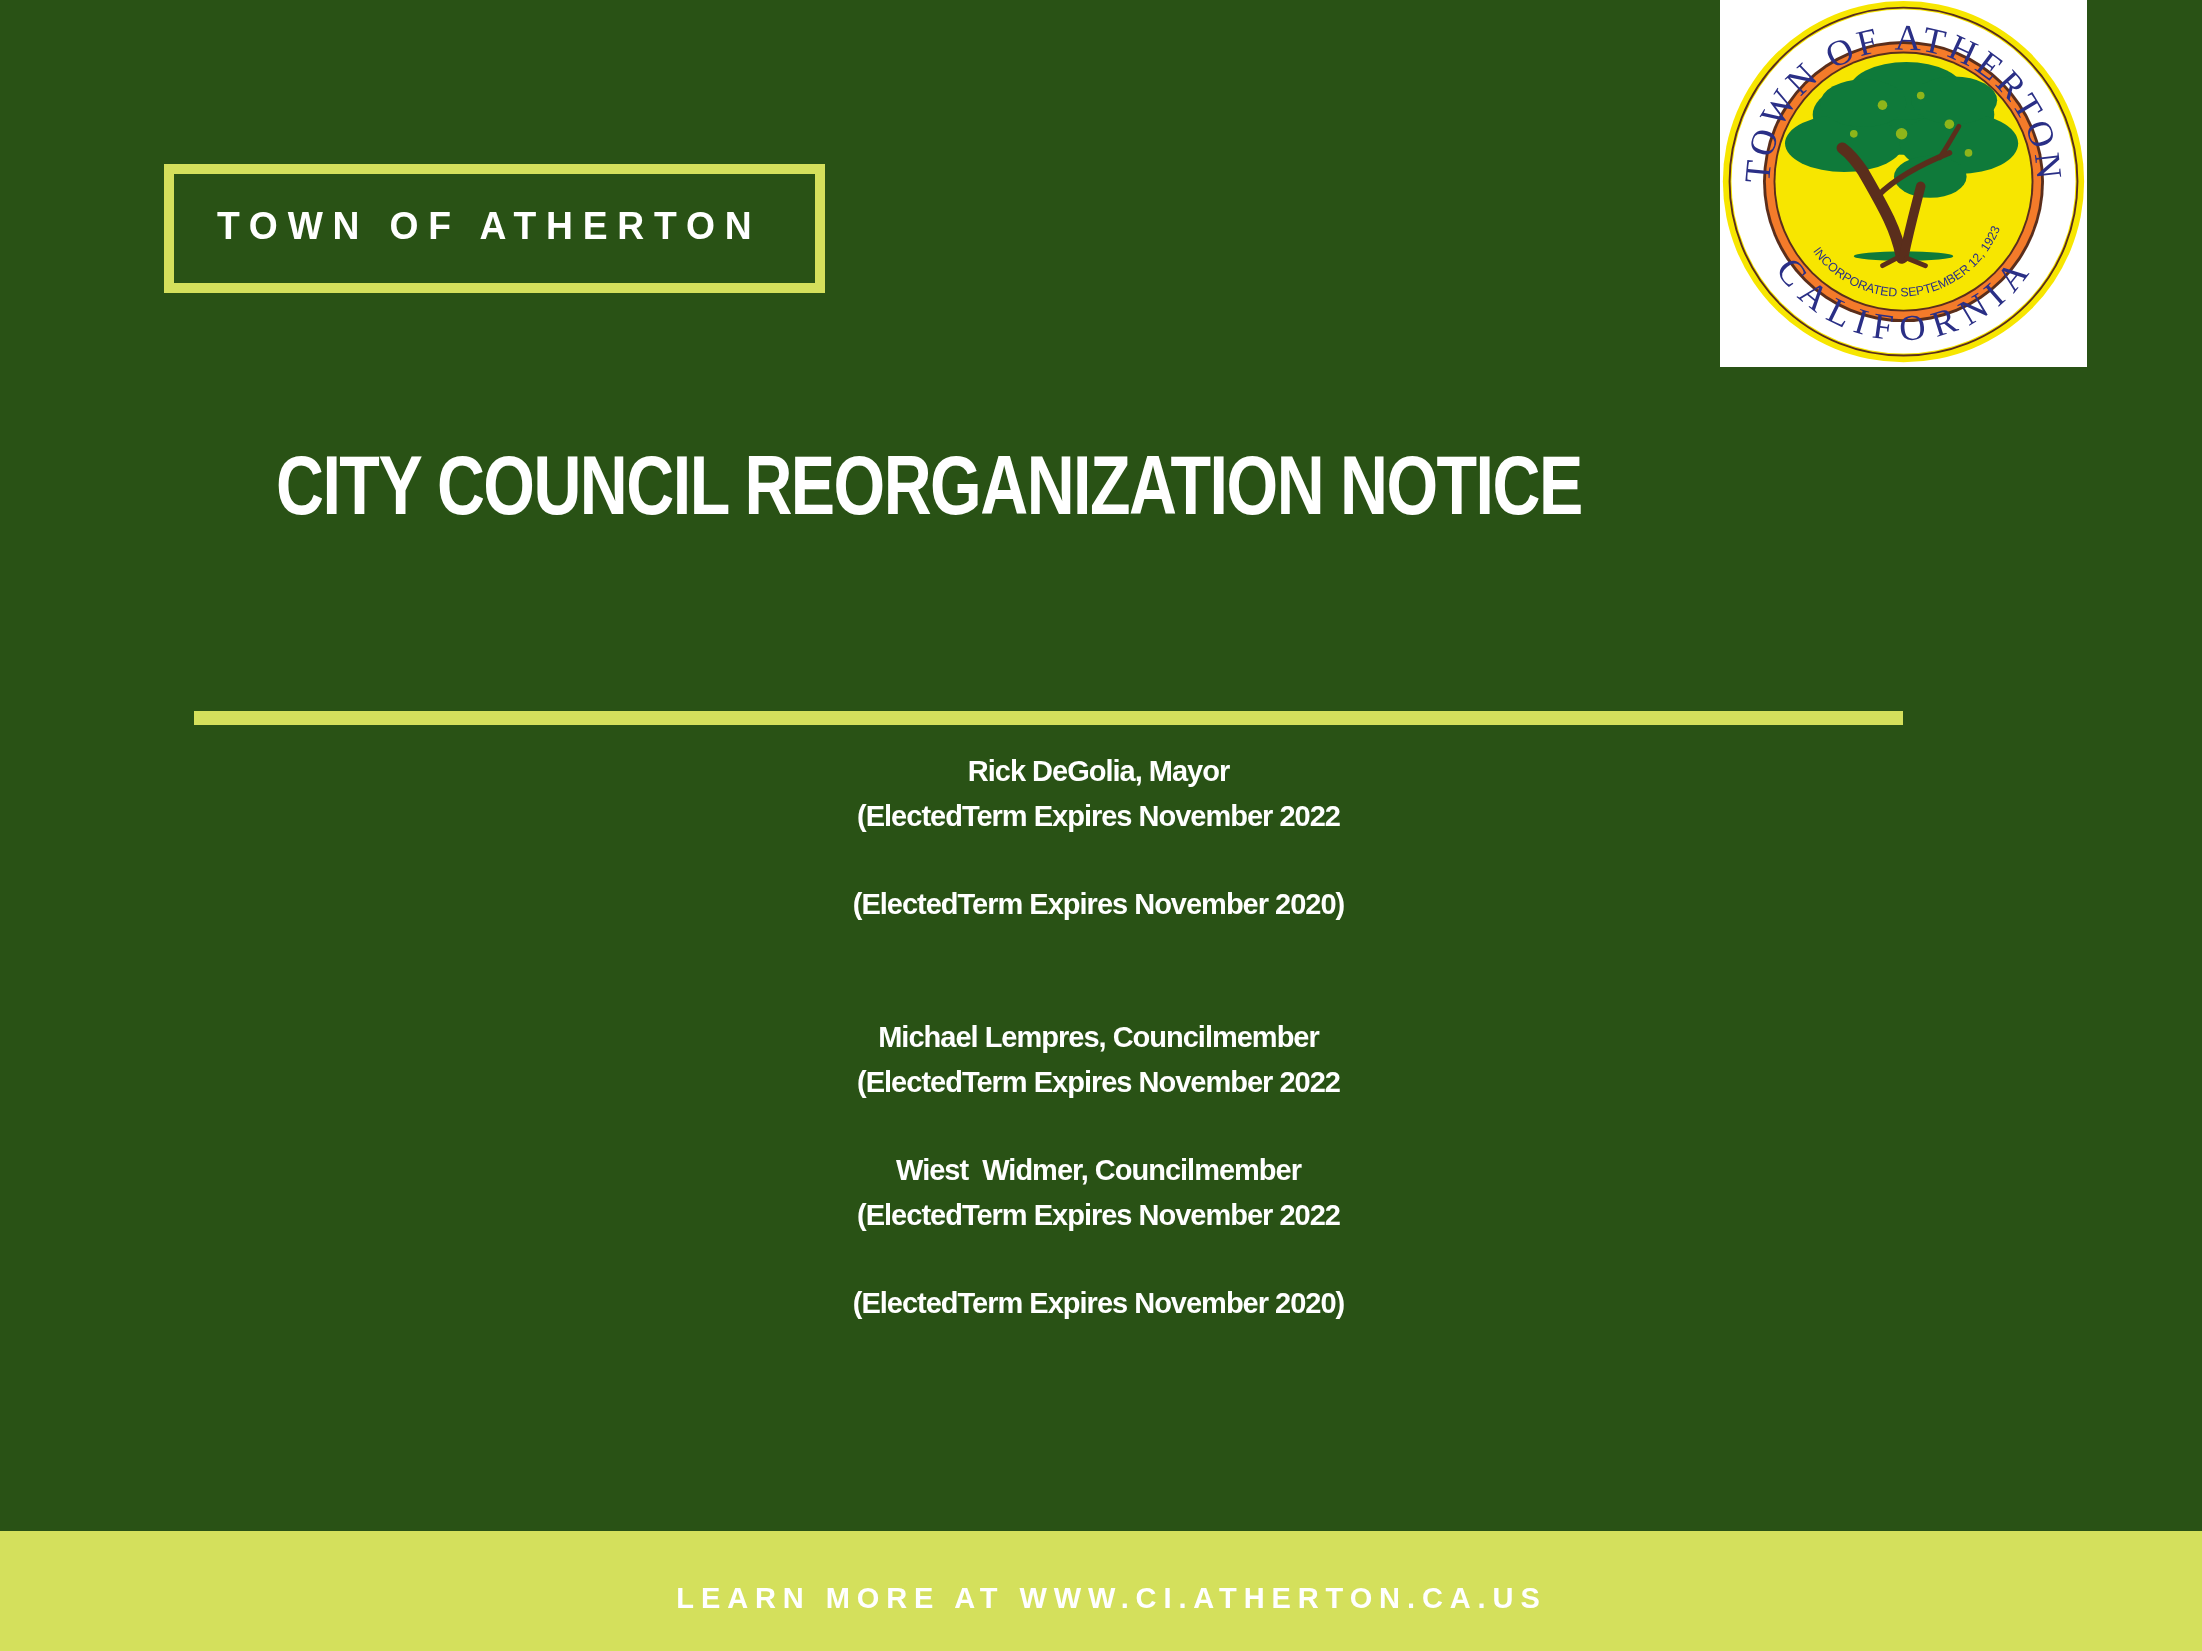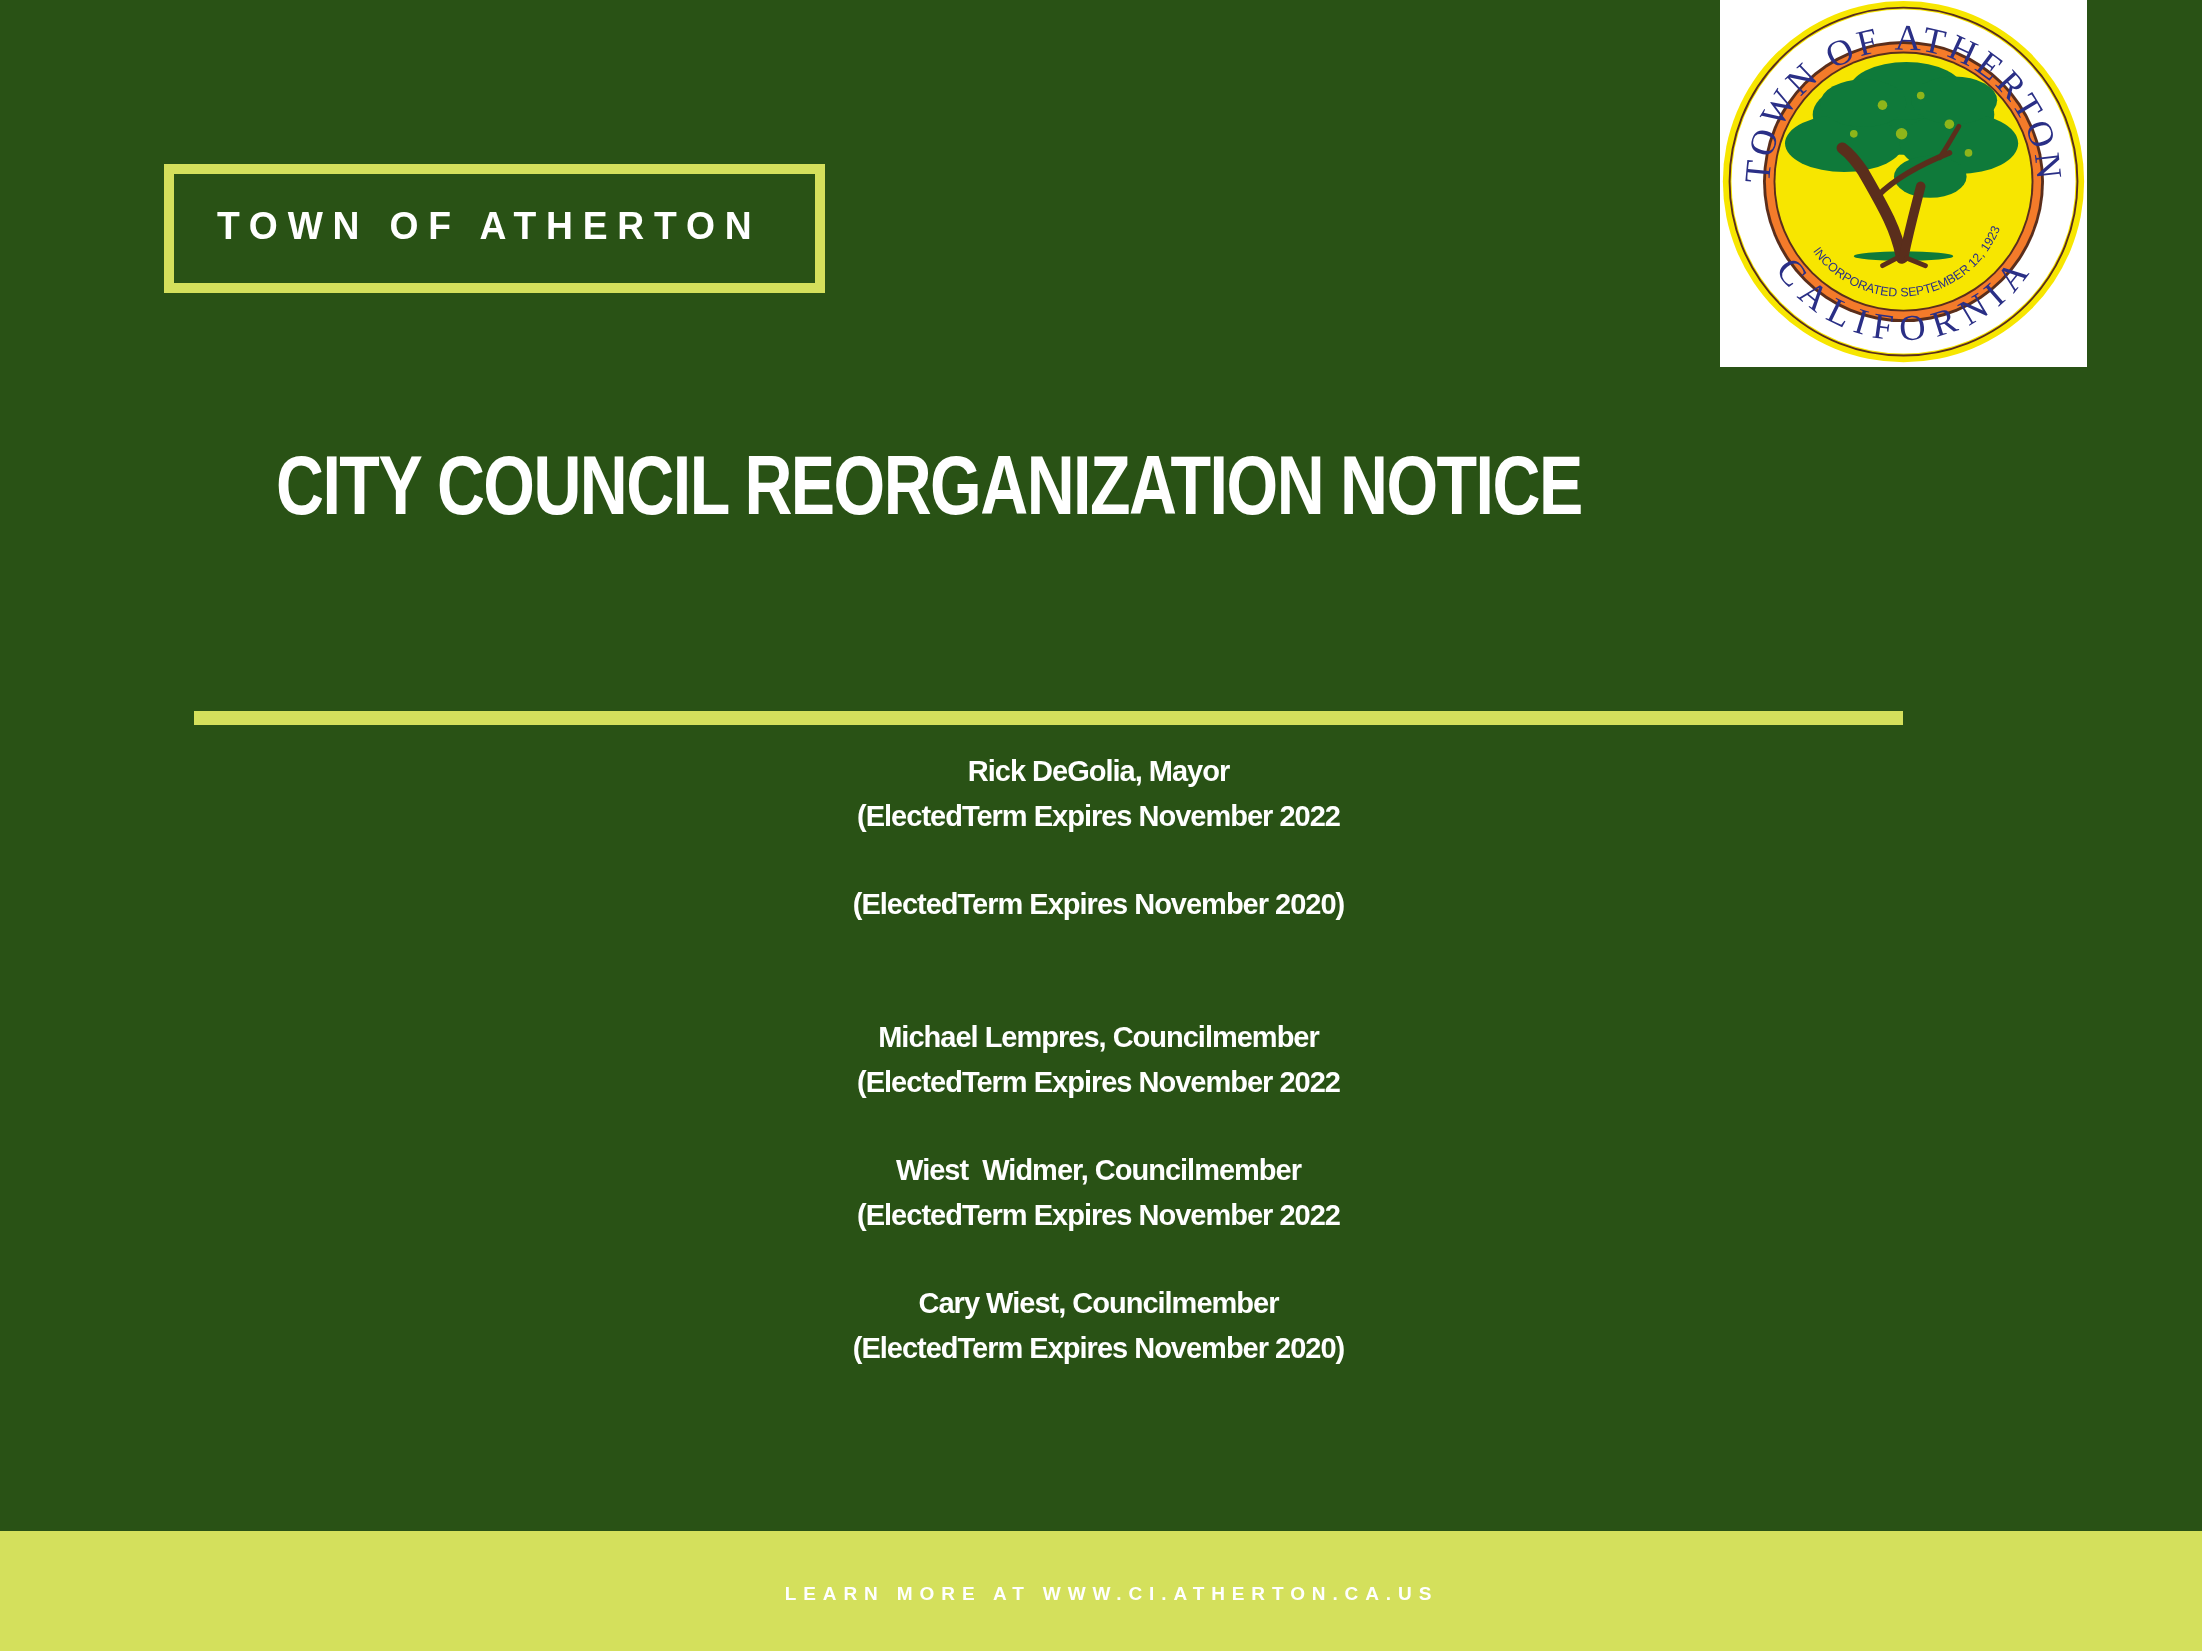--- a/index.html
+++ b/index.html
@@ -53,21 +53,21 @@
     white-space: nowrap; letter-spacing: -1px;
   }
 
   .footer {
     position: absolute; left: 0; top: 1531px; width: 2202px; height: 120px;
     background: #d4e05c;
   }
   .footer-text {
     position: absolute; left: 0; right: 0; top: 53px;
     text-align: center; color: #ffffff; font-weight: bold;
-    font-size: 19px; letter-spacing: 6.9px; line-height: 1; white-space: nowrap; padding-left: 21px;
+    font-size: 29px; letter-spacing: 6.9px; line-height: 1; white-space: nowrap; padding-left: 21px;
   }
 </style>
 </head>
 <body>
 
 <div class="page">
 
   <div class="brand-box">
     <span class="brand-text">TOWN OF ATHERTON</span>
   </div>
@@ -140,21 +140,20 @@
     </div>
     <div class="member">
       <span class="member-line">Michael Lempres, Councilmember</span>
       <span class="member-line">(ElectedTerm Expires November 2022</span>
     </div>
     <div class="member">
       <span class="member-line" style="white-space:pre;">Wiest  Widmer, Councilmember</span>
       <span class="member-line">(ElectedTerm Expires November 2022</span>
     </div>
     <div class="member">
-      <span class="member-line">Cary Wiest, Councilmember</span>
       <span class="member-line">(ElectedTerm Expires November 2020)</span>
     </div>
   </div>
 
   <div class="footer">
     <div class="footer-text">LEARN MORE AT WWW.CI.ATHERTON.CA.US</div>
   </div>
 
 </div>
 

